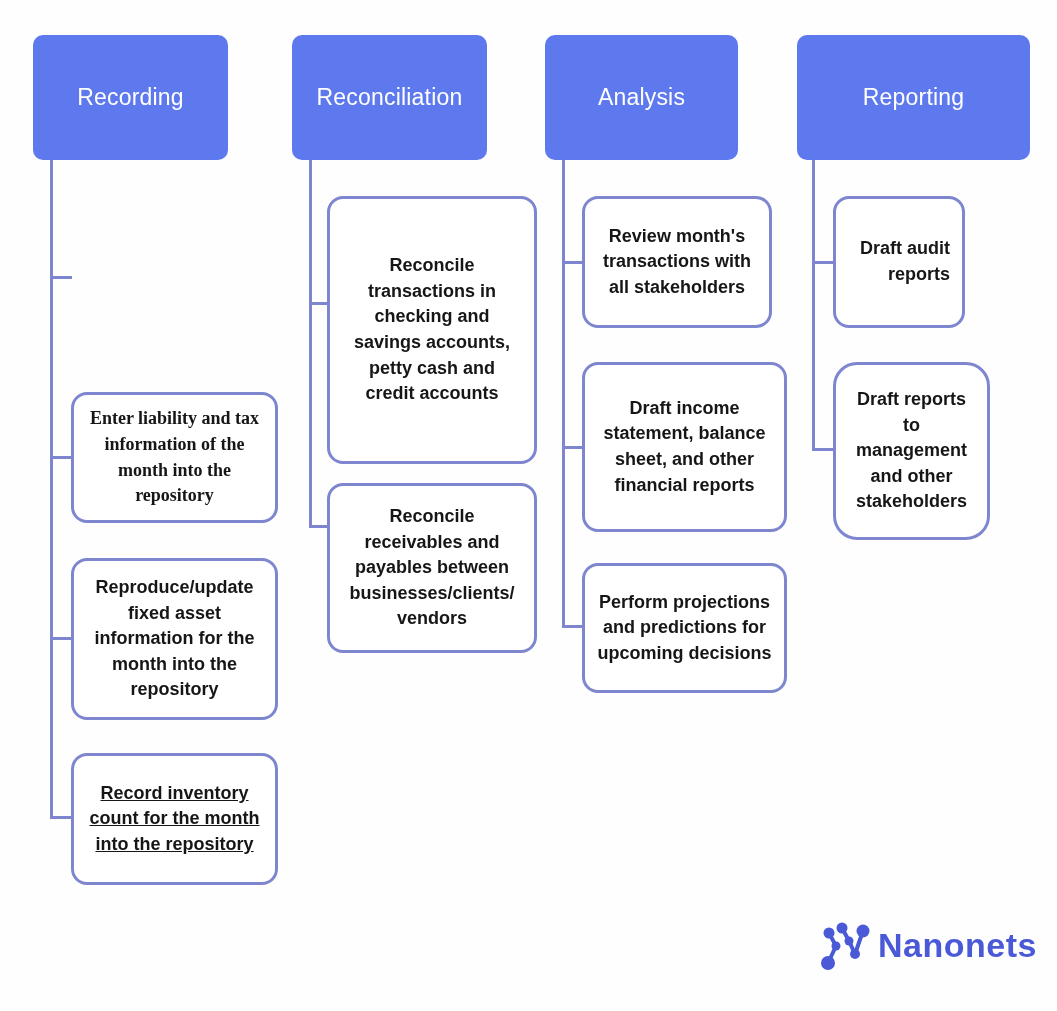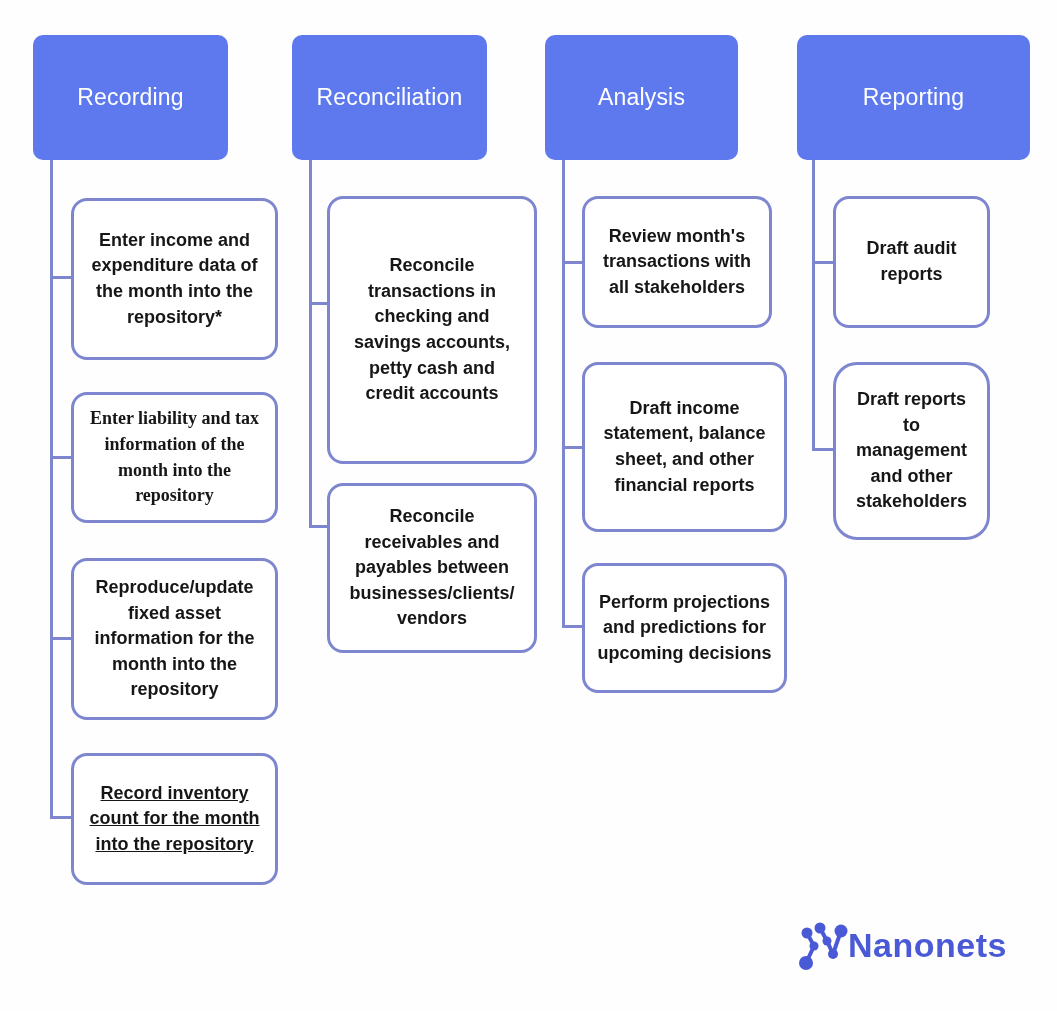--- a/index.html
+++ b/index.html
@@ -43,42 +43,42 @@
   }
   .vline, .hstub {
     position: absolute;
     background: var(--connector, #7d86cf);
     z-index: 1;
   }
   .vline { width: 3px; }
   .hstub { height: 3px; }
   .brand {
     position: absolute;
-    left: 798px; top: 918px;
+    left: 820px; top: 918px;
     display: flex; align-items: center;
+    gap: 8px;
   }
   .brand-name {
     color: var(--brand, #4a5ad6);
     font-size: 34px;
     font-weight: bold;
     letter-spacing: 0.5px;
   }
 </style>
 </head>
 <body style="background: rgb(254, 254, 254);">
 
 <div class="canvas">
 
   <div class="stage-header" style="left:33px; top:35px; width:195px;">Recording</div>
   <div class="vline" style="left:50px; top:160px; height:659px;"></div>
   <div class="hstub" style="left:50px; top:276px; width:22px;"></div>
   <div class="hstub" style="left:50px; top:456px; width:22px;"></div>
   <div class="hstub" style="left:50px; top:637px; width:22px;"></div>
   <div class="hstub" style="left:50px; top:816px; width:22px;"></div>
-  <div class="task-box" style="left:71px; top:198px; width:207px; height:162px;">Enter income and expenditure data of the month into the repository*</div>
   <div class="task-box" style="left:71px; top:392px; width:207px; height:131px;font-family:Liberation Serif, serif;">Enter liability and tax information of the month into the repository</div>
   <div class="task-box" style="left:71px; top:558px; width:207px; height:162px;">Reproduce/update fixed asset information for the month into the repository</div>
   <div class="task-box" style="left:71px; top:753px; width:207px; height:132px;text-decoration:underline;">Record inventory count for the month into the repository</div>
 
   <div class="stage-header" style="left:292px; top:35px; width:195px;">Reconciliation</div>
   <div class="vline" style="left:309px; top:160px; height:368px;"></div>
   <div class="hstub" style="left:309px; top:302px; width:19px;"></div>
   <div class="hstub" style="left:309px; top:525px; width:19px;"></div>
   <div class="task-box" style="left:327px; top:196px; width:210px; height:268px;">Reconcile transactions  in checking and savings accounts, petty cash and credit accounts</div>
   <div class="task-box" style="left:327px; top:443px; width:210px; height:170px;margin-top:40px;">Reconcile receivables and payables between businesses/clients/ vendors</div>
@@ -89,21 +89,21 @@
   <div class="hstub" style="left:562px; top:446px; width:21px;"></div>
   <div class="hstub" style="left:562px; top:625px; width:21px;"></div>
   <div class="task-box" style="left:582px; top:196px; width:190px; height:132px;">Review month's transactions with all stakeholders</div>
   <div class="task-box" style="left:582px; top:362px; width:205px; height:170px;">Draft income statement, balance sheet, and other financial reports</div>
   <div class="task-box" style="left:582px; top:563px; width:205px; height:130px;">Perform projections and predictions for upcoming decisions</div>
 
   <div class="stage-header" style="left:797px; top:35px; width:233px;">Reporting</div>
   <div class="vline" style="left:812px; top:160px; height:291px;"></div>
   <div class="hstub" style="left:812px; top:261px; width:22px;"></div>
   <div class="hstub" style="left:812px; top:448px; width:22px;"></div>
-  <div class="task-box" style="left:833px; top:196px; width:157px; height:132px;">Draft audit reports</div>
+  <div class="task-box" style="left:833px; top:196px; width:132px; height:132px;text-align:right;">Draft audit reports</div>
   <div class="task-box" style="left:833px; top:362px; width:157px; height:178px;border-radius:24px;">Draft reports to management and other stakeholders</div>
 
   <div class="brand">
     <span style="display:inline-block; line-height:0;">
       <svg width="50" height="54" viewBox="0 0 50 50">
         <g stroke="#4a5ad6" stroke-width="4" fill="none">
           <path d="M9 13 L16 26 L8 43"></path>
           <path d="M22 8 L29 21 L35 34"></path>
           <path d="M43 11 L35 34"></path>
         </g>

